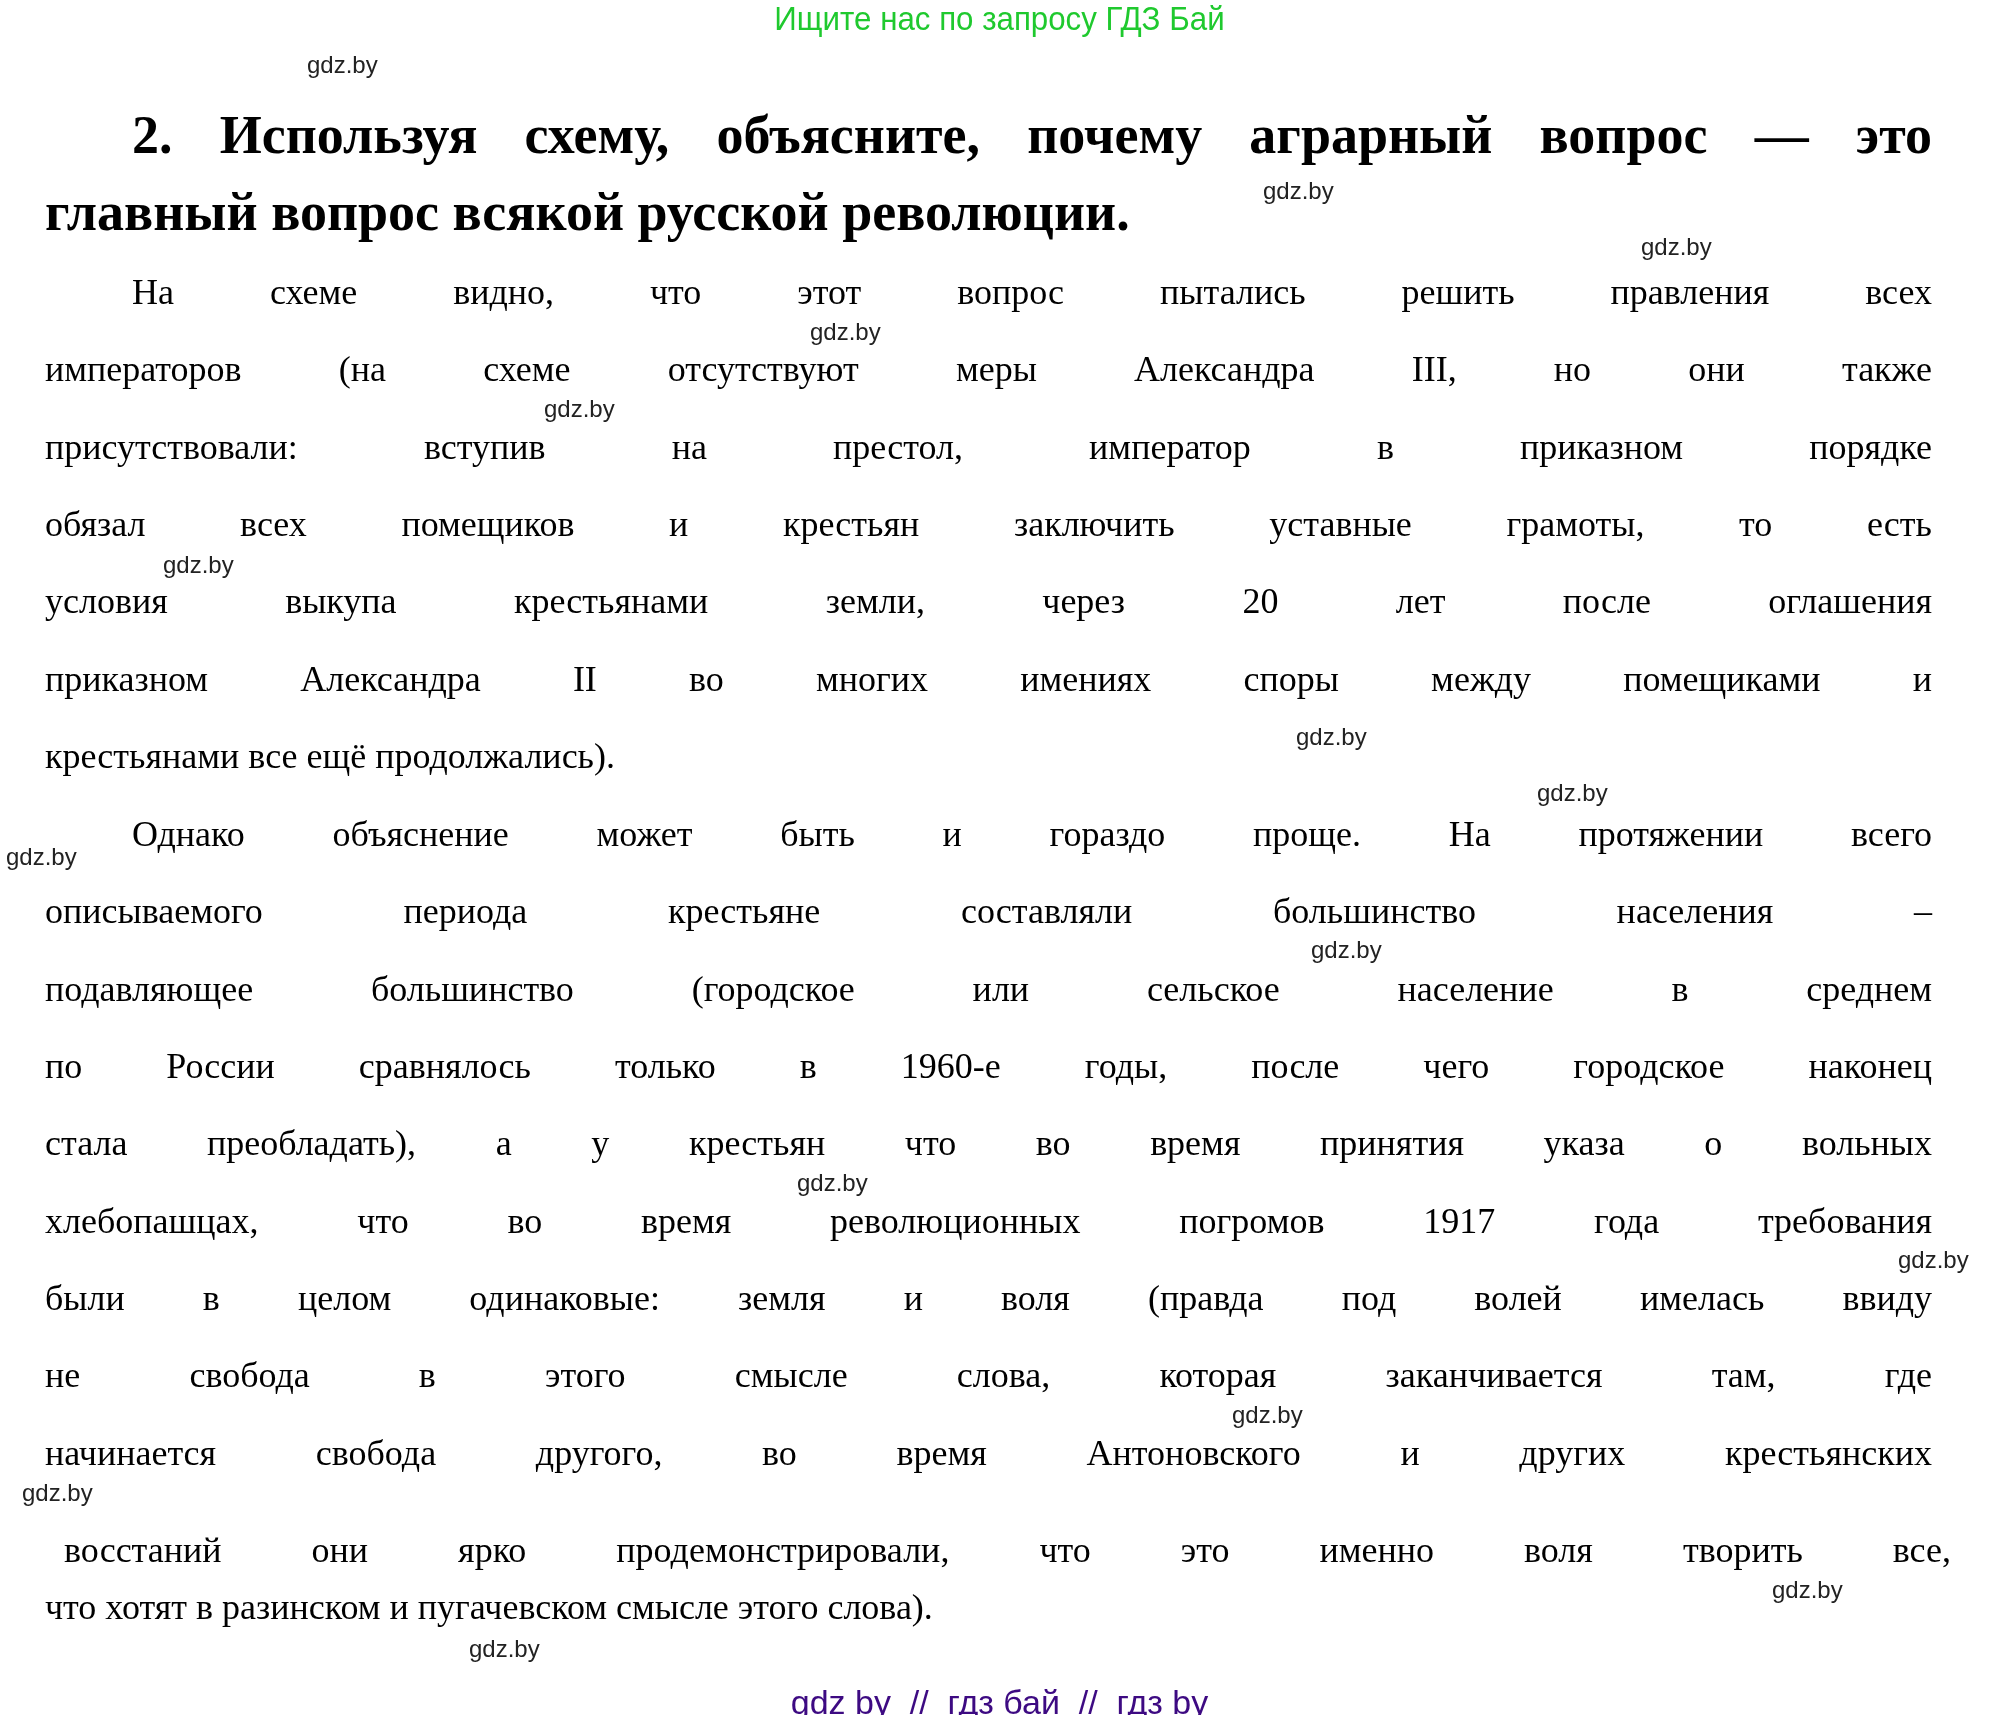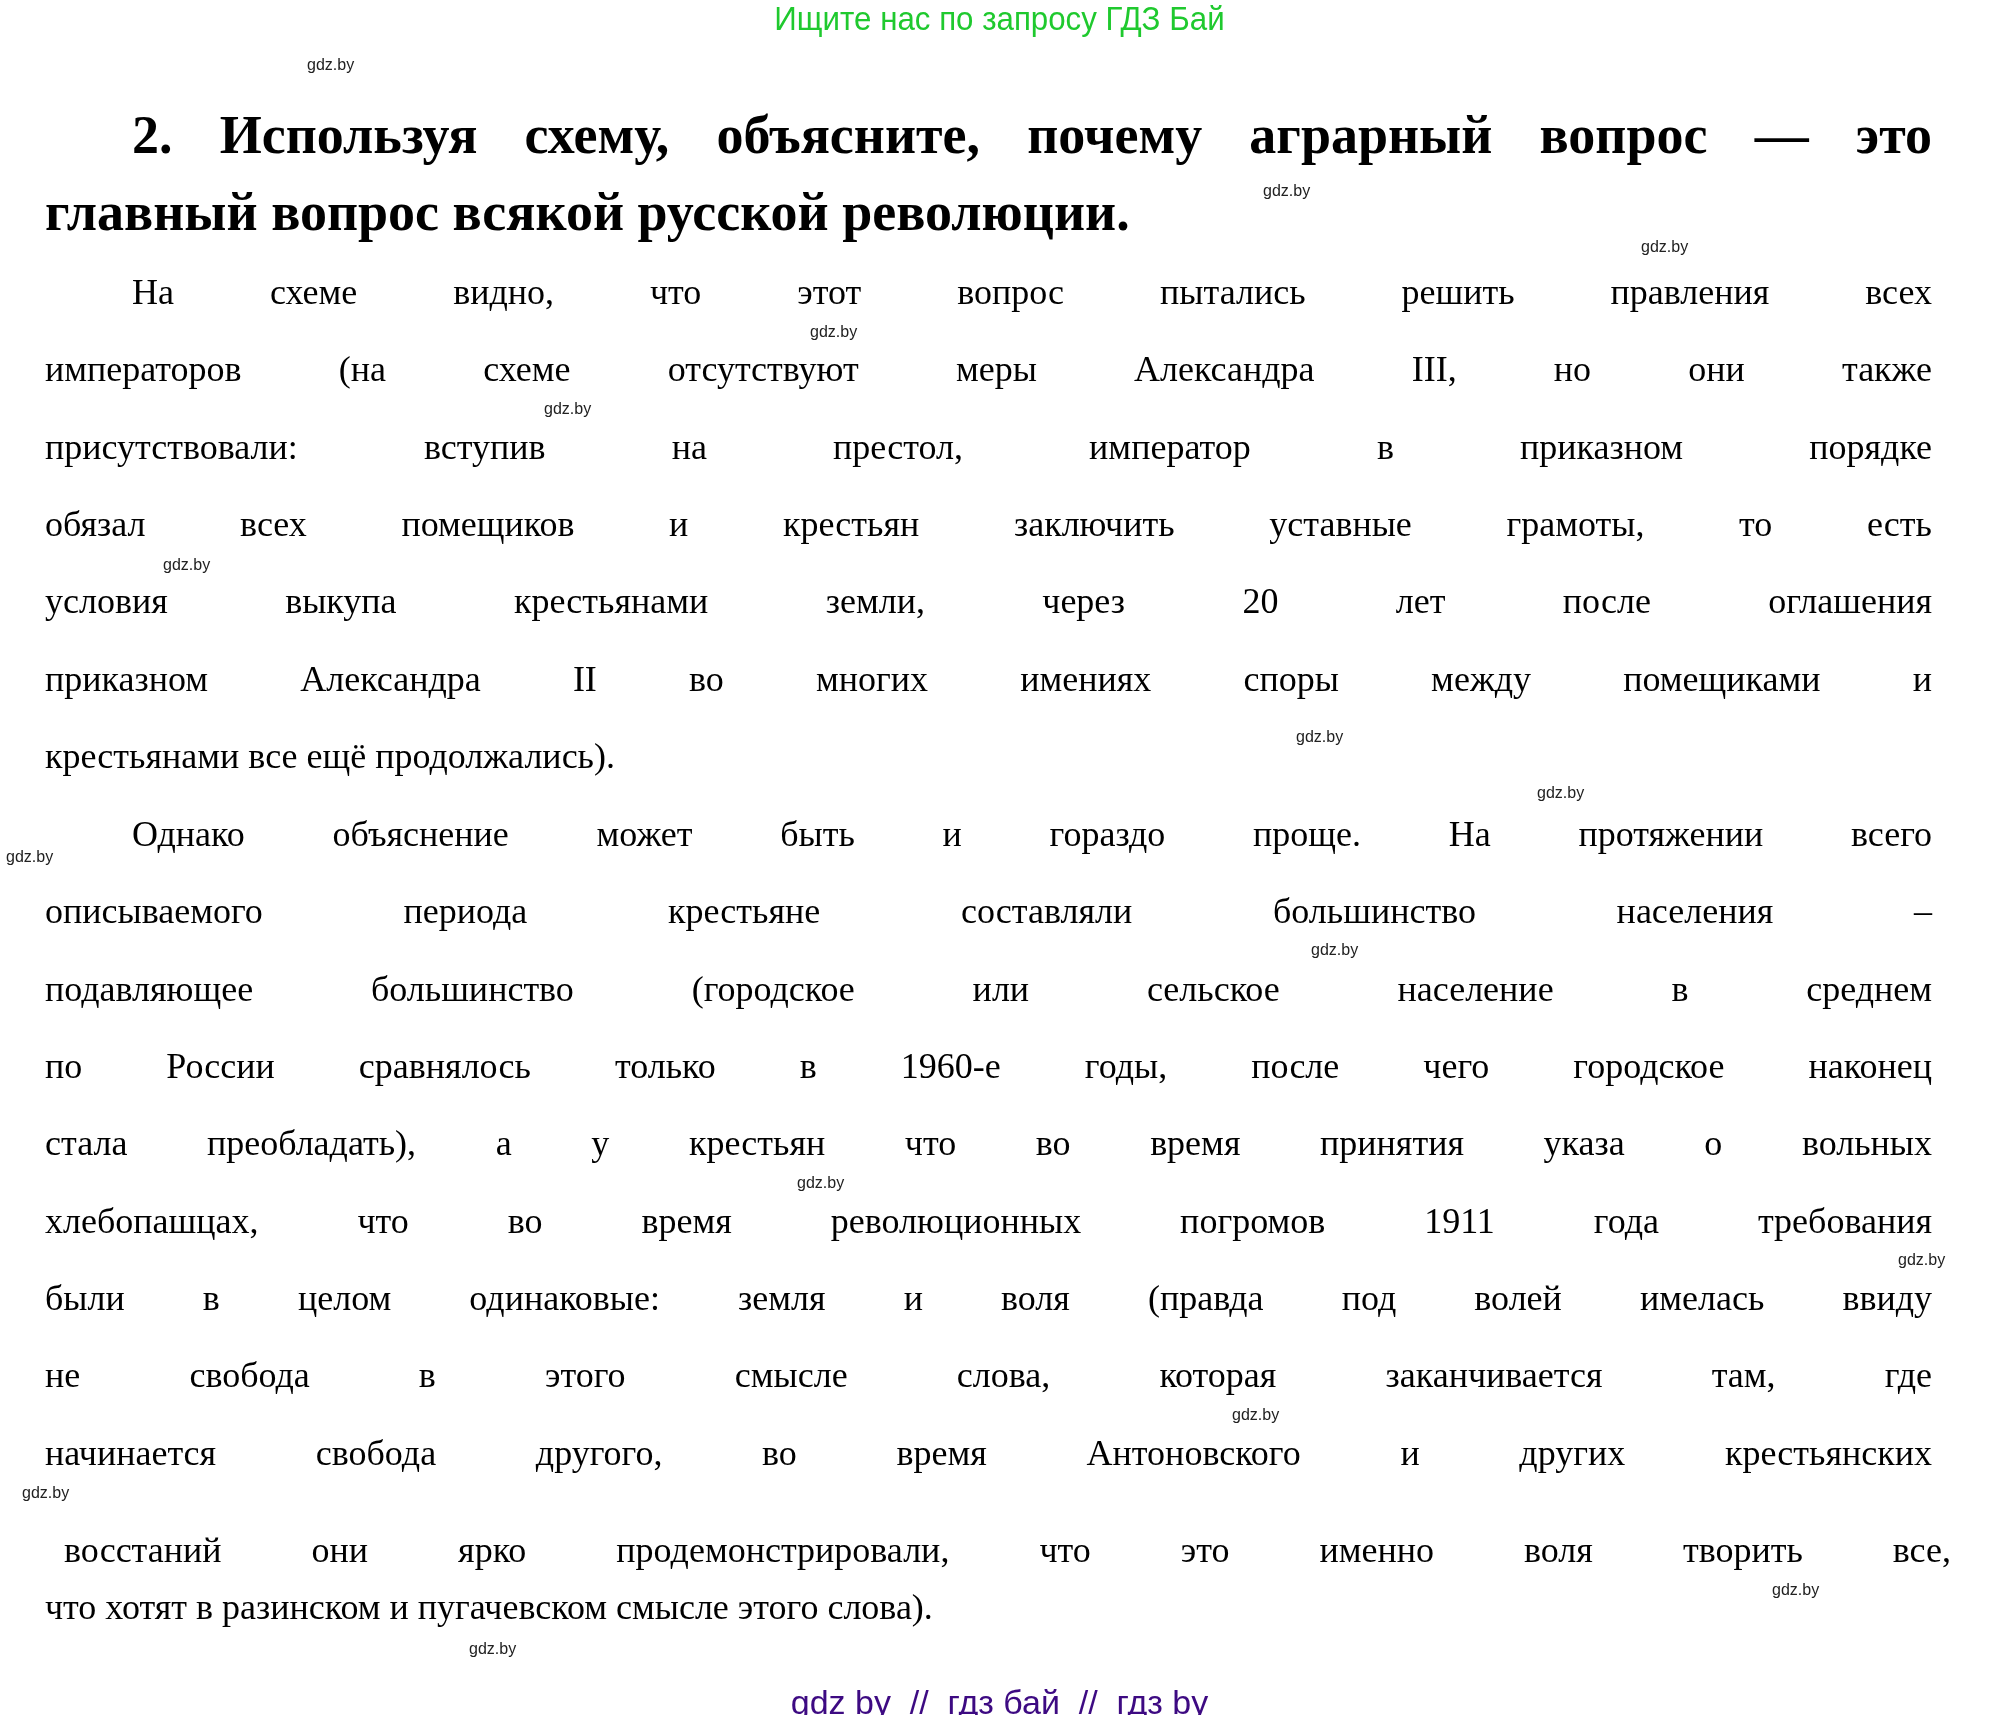--- a/index.html
+++ b/index.html
@@ -24,21 +24,21 @@
     position: absolute; left: 0; width: 1887px; height: 78px;
     white-space: nowrap; overflow: visible;
     text-align: justify; text-align-last: justify;
     font-size: 36px; line-height: 78px;
   }
   .line.last { text-align-last: left; }
   .line.indent { padding-left: 87px; width: 1800px; }
   .title .line { font-weight: bold; font-size: 54px; }
   .wm {
     position: absolute; font-family: "Liberation Sans", sans-serif;
-    font-size: 16px; line-height: 30px; color: #222; white-space: nowrap;
+    font-size: 24px; line-height: 30px; color: #222; white-space: nowrap;
   }
 </style>
 </head>
 <body>
 
 <div class="banner">Ищите нас по запросу ГДЗ Бай</div>
 
 <div class="block title" style="top:96px;">
   <div class="line indent" style="top:0px;">2. Используя схему, объясните, почему аграрный вопрос — это</div>
   <div class="line last" style="top:77px;">главный вопрос всякой русской революции.</div>
@@ -53,21 +53,21 @@
   <div class="line" style="top:387px;">приказном Александра II во многих имениях споры между помещиками и</div>
   <div class="line last" style="top:464px;">крестьянами все ещё продолжались).</div>
 </div>
 
 <div class="block" style="top:795px;">
   <div class="line indent" style="top:0px;">Однако объяснение может быть и гораздо проще. На протяжении всего</div>
   <div class="line" style="top:77px;">описываемого периода крестьяне составляли большинство населения –</div>
   <div class="line" style="top:155px;">подавляющее большинство (городское или сельское население в среднем</div>
   <div class="line" style="top:232px;">по России сравнялось только в 1960-е годы, после чего городское наконец</div>
   <div class="line" style="top:309px;">стала преобладать), а у крестьян что во время принятия указа о вольных</div>
-  <div class="line" style="top:387px;">хлебопашцах, что во время революционных погромов 1911 года требования</div>
+  <div class="line" style="top:387px;">хлебопашцах, что во время революционных погромов 1917 года требования</div>
   <div class="line" style="top:464px;">были в целом одинаковые: земля и воля (правда под волей имелась ввиду</div>
   <div class="line" style="top:541px;">не свобода в этого смысле слова, которая заканчивается там, где</div>
   <div class="line" style="top:619px;">начинается свобода другого, во время Антоновского и других крестьянских</div>
   <div class="line" style="top:716px;margin-left:19px;">восстаний они ярко продемонстрировали, что это именно воля творить все,</div>
   <div class="line last" style="top:773px;">что хотят в разинском и пугачевском смысле этого слова).</div>
 </div>
 
 <div class="wm" style="left:307px;top:50px;">gdz.by</div>
 <div class="wm" style="left:1263px;top:176px;">gdz.by</div>
 <div class="wm" style="left:1641px;top:232px;">gdz.by</div>

